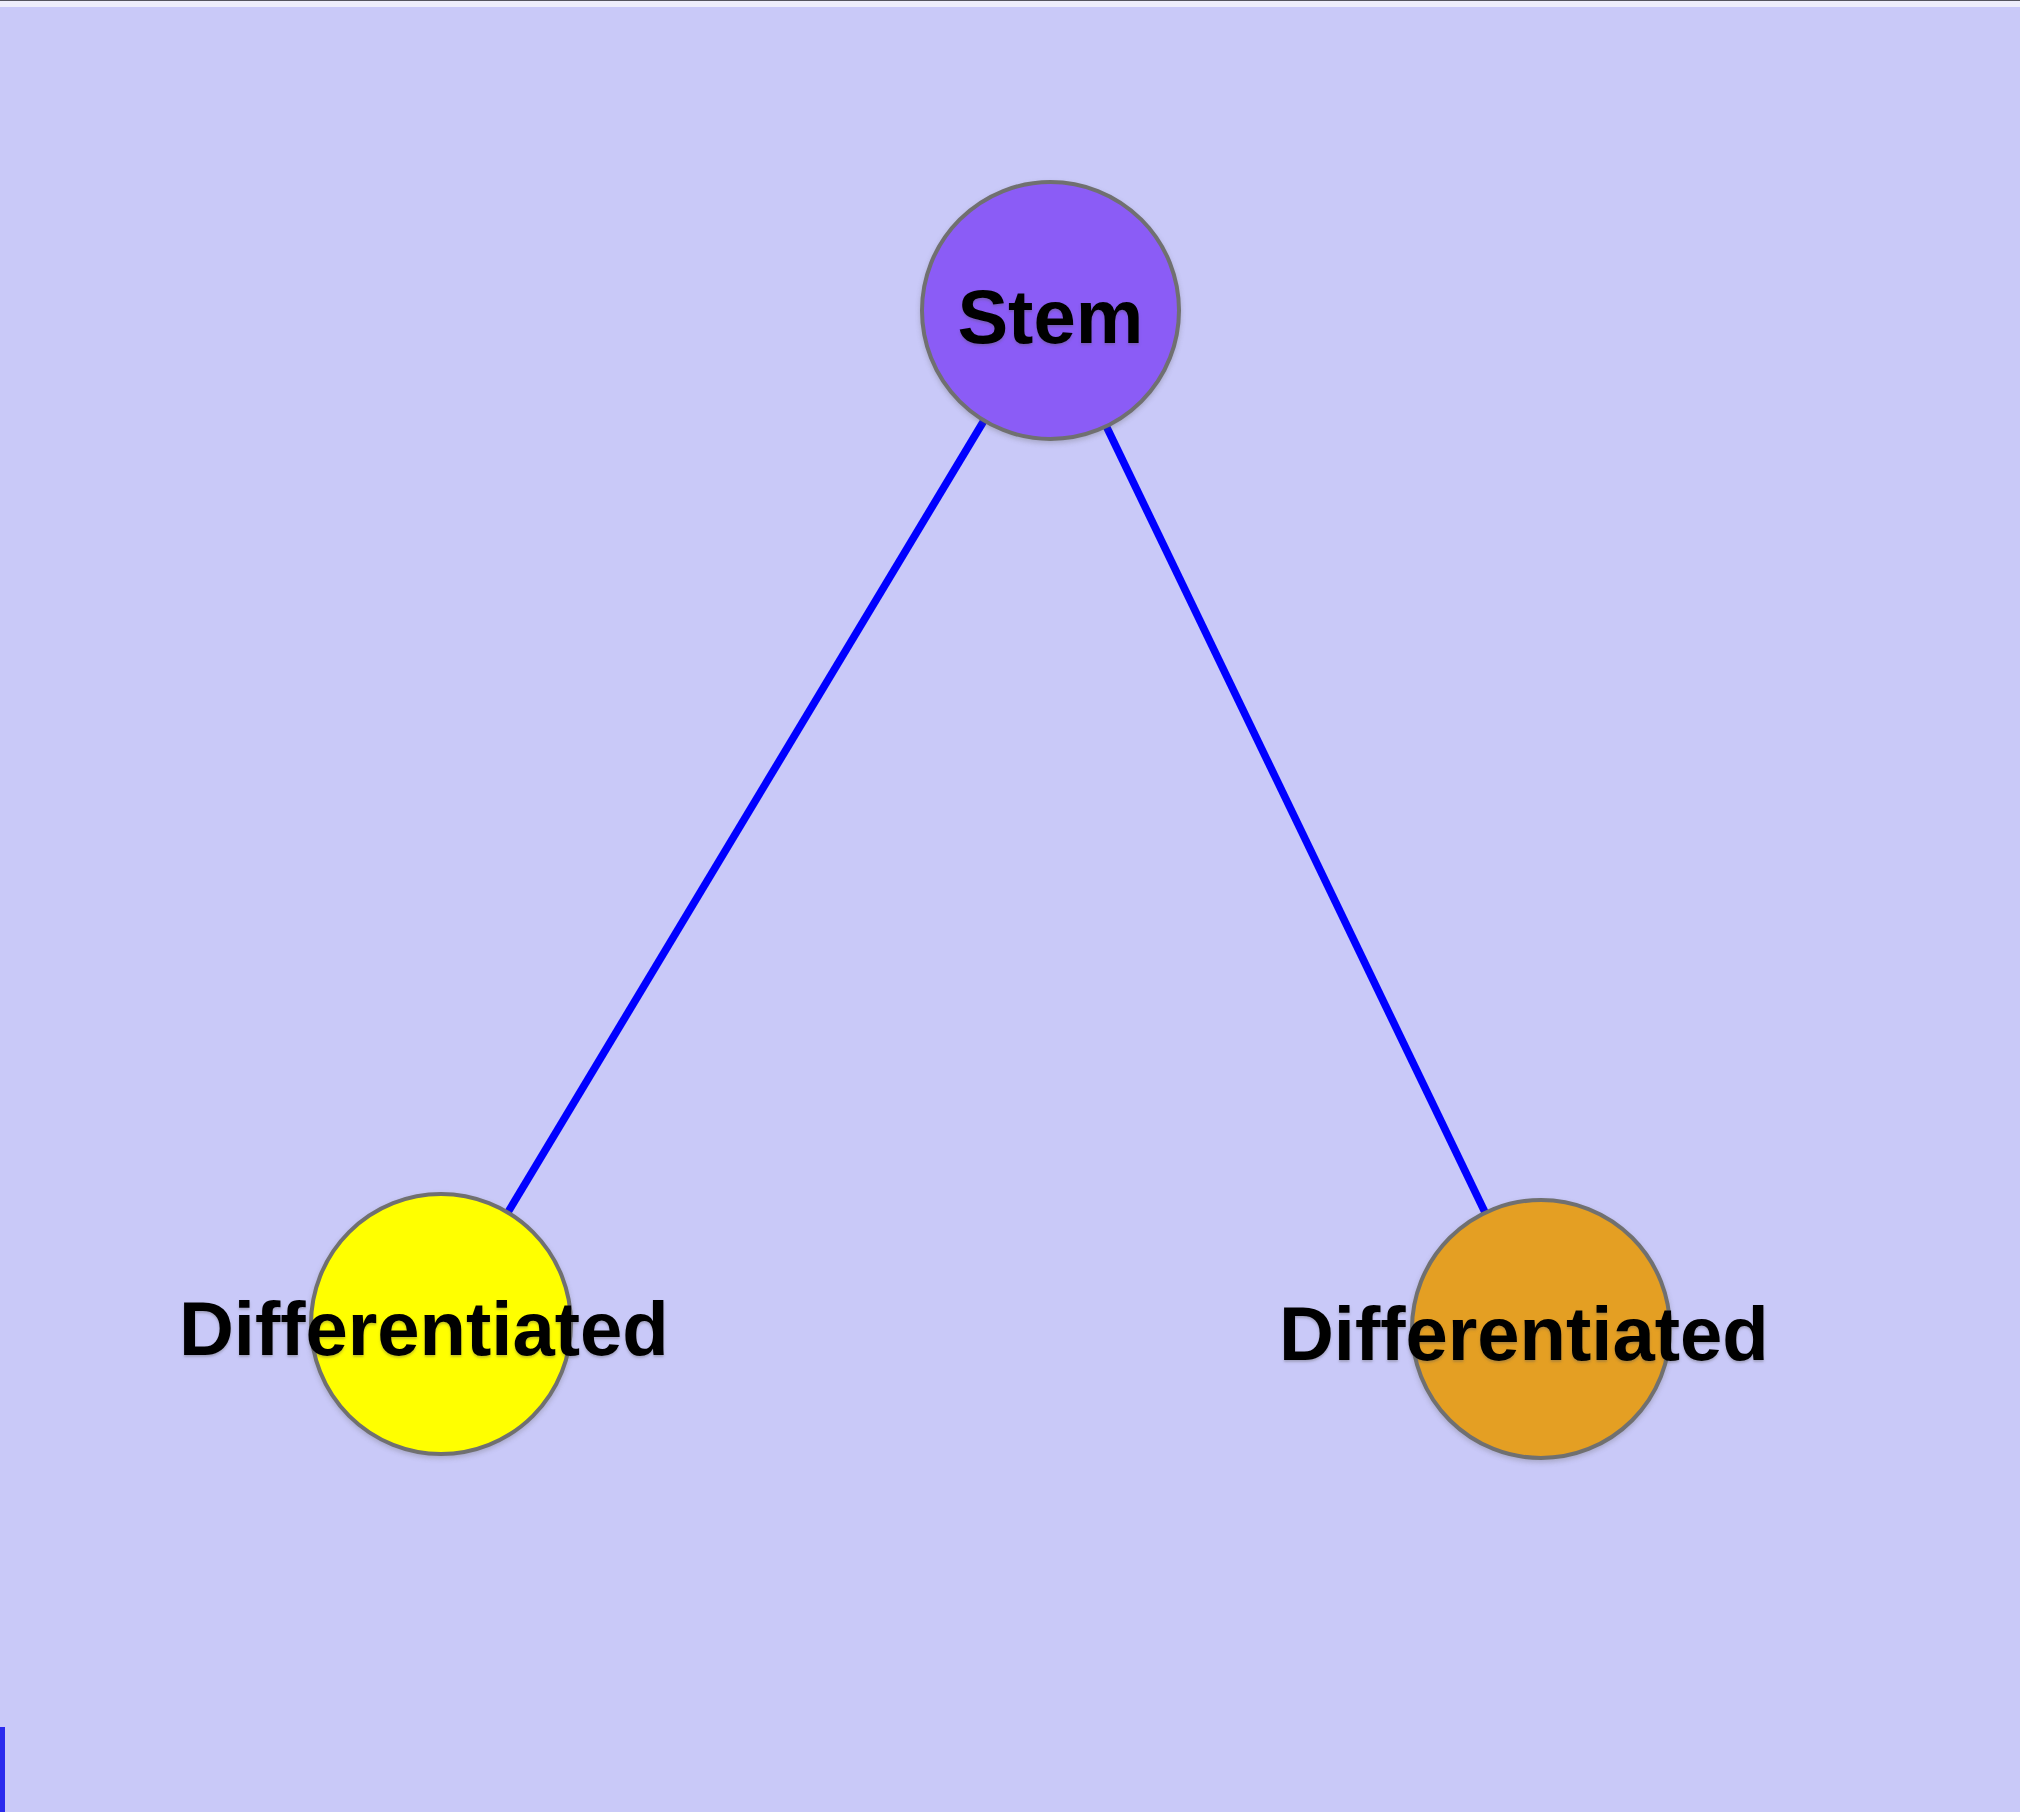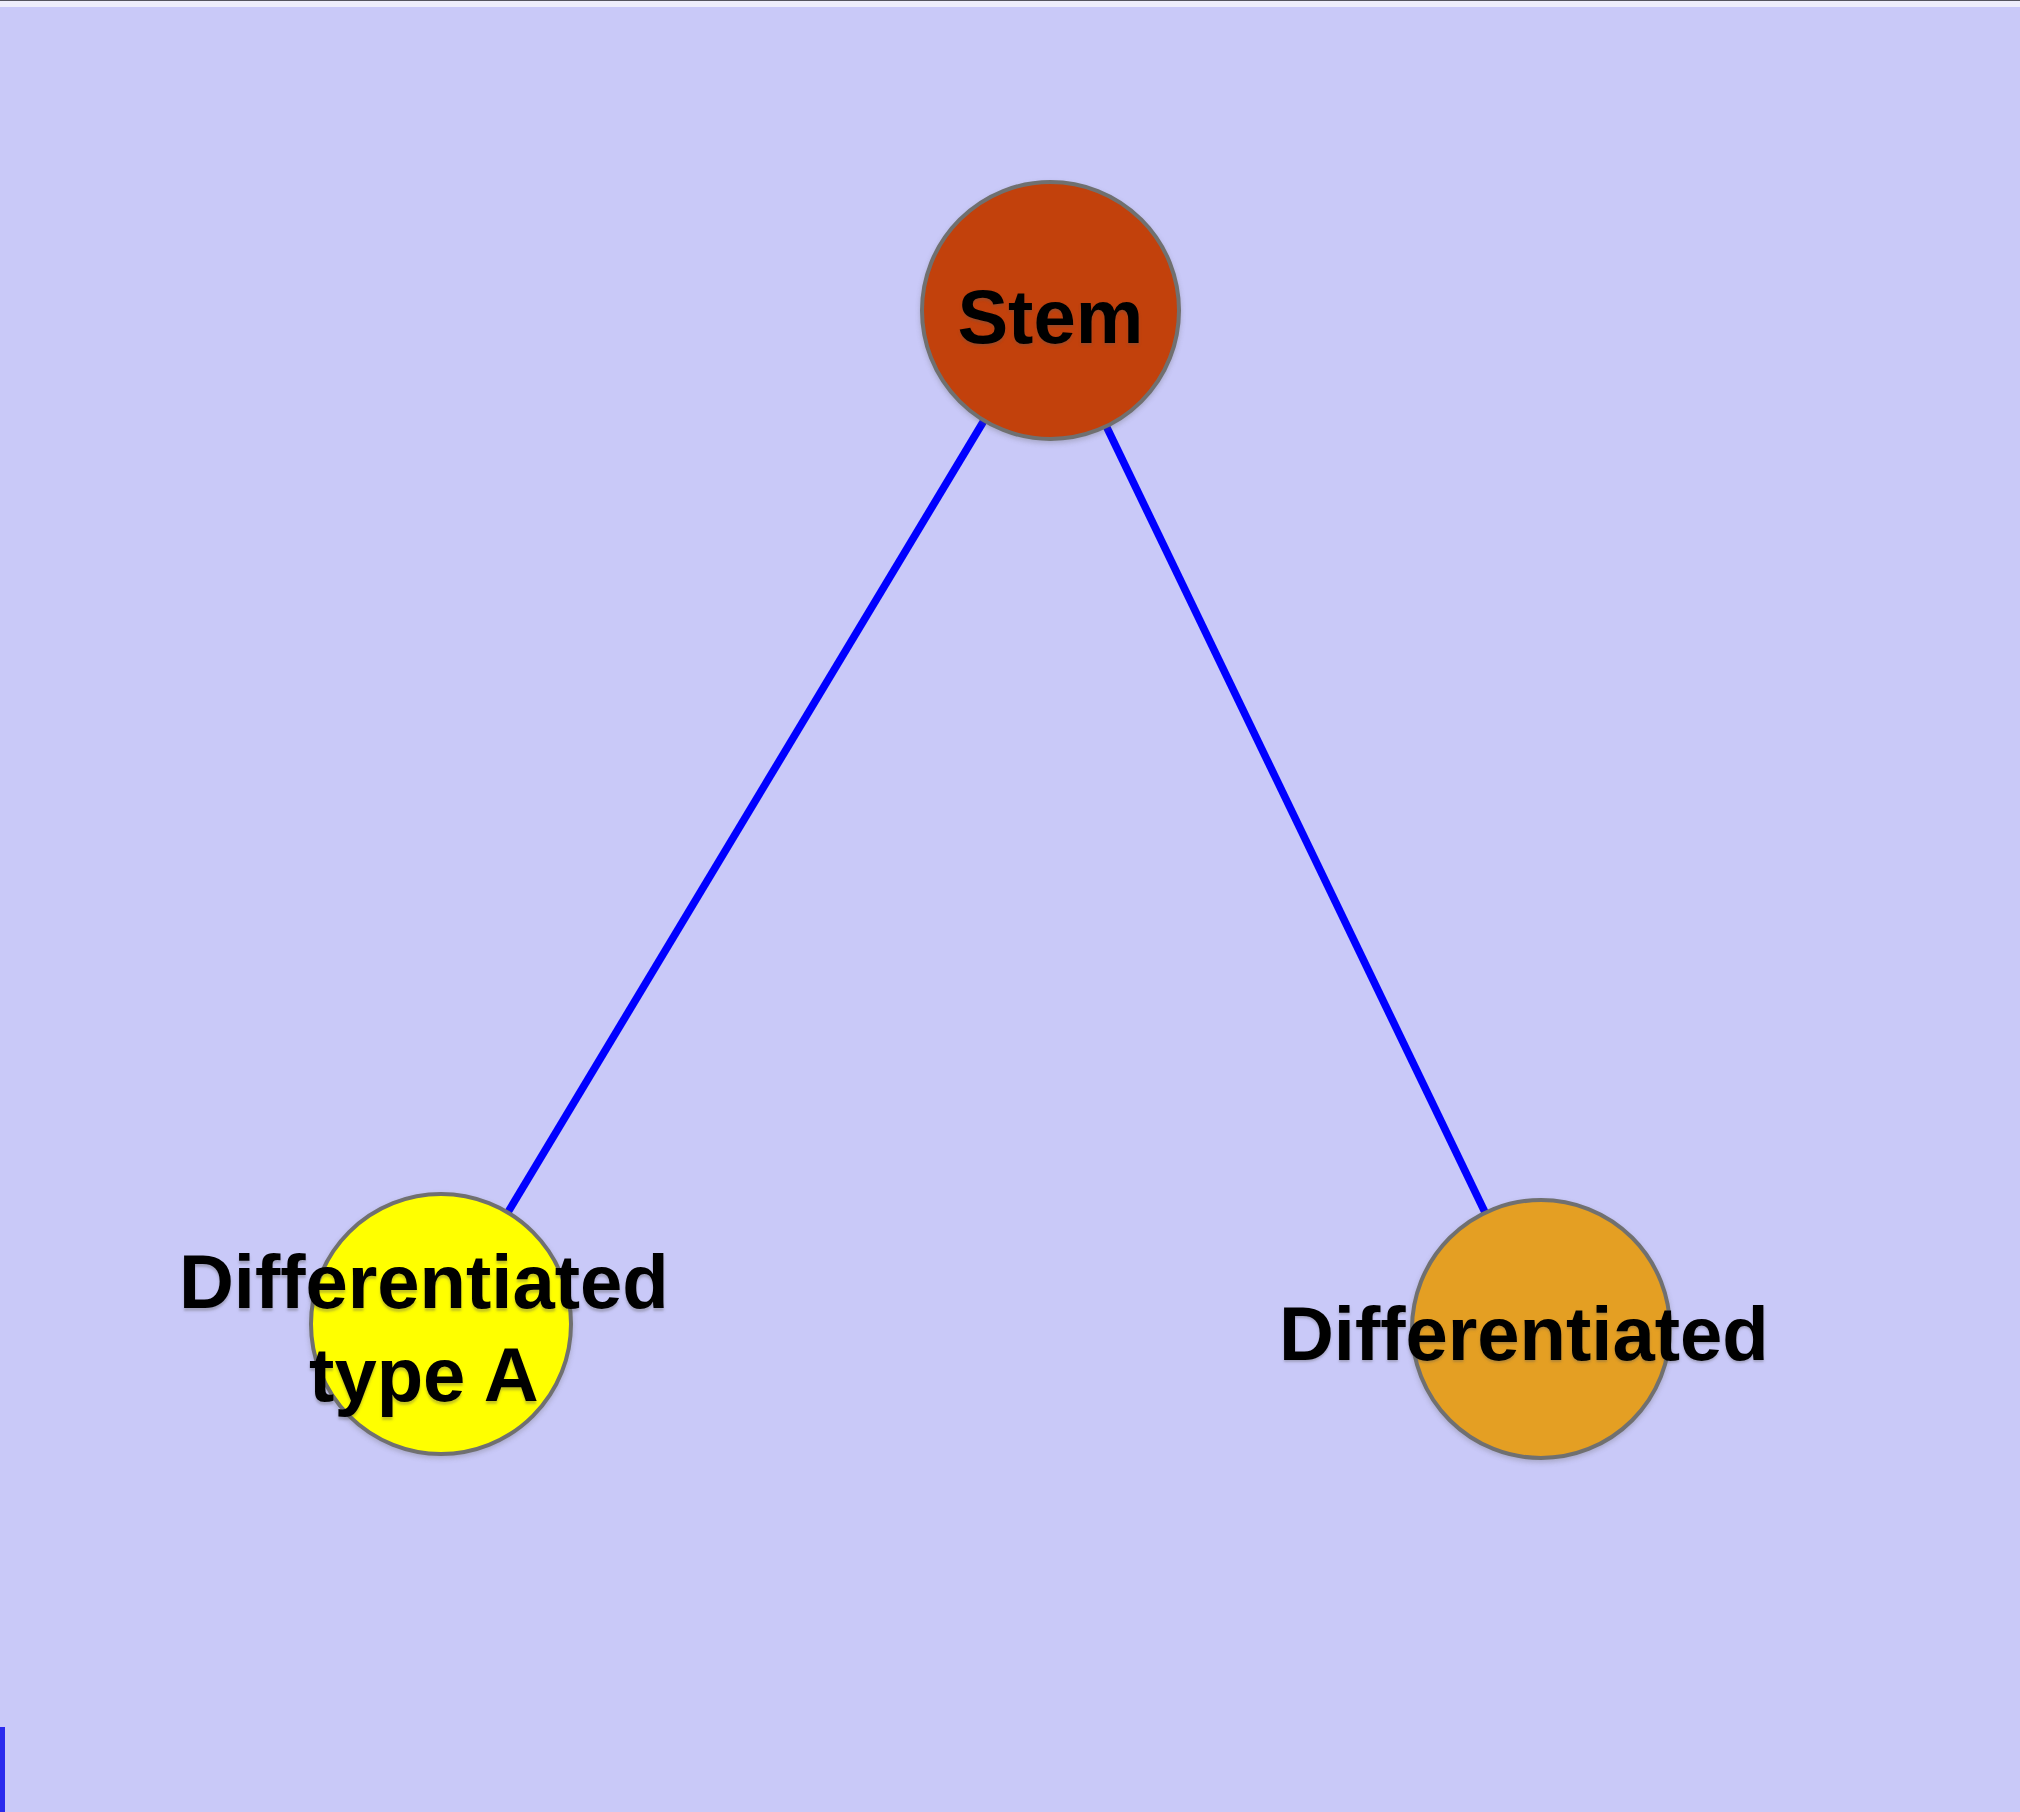--- a/index.html
+++ b/index.html
@@ -67,30 +67,29 @@
 <div id="canvas" style="width: 2021px; height: 1812px; background: rgb(201, 201, 248);">
 
   <div class="top-strip" style="background: rgb(237, 237, 251); border-top: 1.7px solid rgb(84, 84, 94);"></div>
   <div class="left-bottom-strip" style="background: rgb(42, 42, 238);"></div>
 
   <svg id="edge-layer" preserveAspectRatio="none" viewBox="0 0 2384 2138">
     <line stroke-linecap="butt" x1="1239" y1="366" x2="520" y2="1562" stroke="#0000FF" stroke-width="9"></line>
     <line stroke-linecap="butt" x1="1239" y1="366" x2="1818" y2="1568" stroke="#0000FF" stroke-width="9"></line>
   </svg>
 
-  <div class="node" style="left: 924px; top: 184px; width: 253px; height: 253px; background: #c2410c; border-color: rgb(112, 112, 112);">
+  <div class="node" style="left: 924px; top: 184px; width: 253px; height: 253px; background: #8b5cf6; border-color: rgb(112, 112, 112);">
     <div class="node-label" style="transform: translate(calc(-50% + 0px), calc(-50% + 6px));">
       <span>Stem</span>
     </div>
   </div>
 
   <div class="node" style="left: 313px; top: 1196px; width: 256px; height: 256px; background: rgb(255, 255, 0); border-color: rgb(112, 112, 112);">
     <div class="node-label" style="transform: translate(calc(-50% - 17px), calc(-50% + 4.2px));">
       <span>Differentiated</span>
-      <span>type A</span>
     </div>
   </div>
 
   <div class="node" style="left: 1414px; top: 1202px; width: 254px; height: 254px; background: rgb(228, 159, 35); border-color: rgb(112, 112, 112);">
     <div class="node-label" style="transform: translate(calc(-50% - 17px), calc(-50% + 4.2px));">
       <span>Differentiated</span>
     </div>
   </div>
 
 </div>

